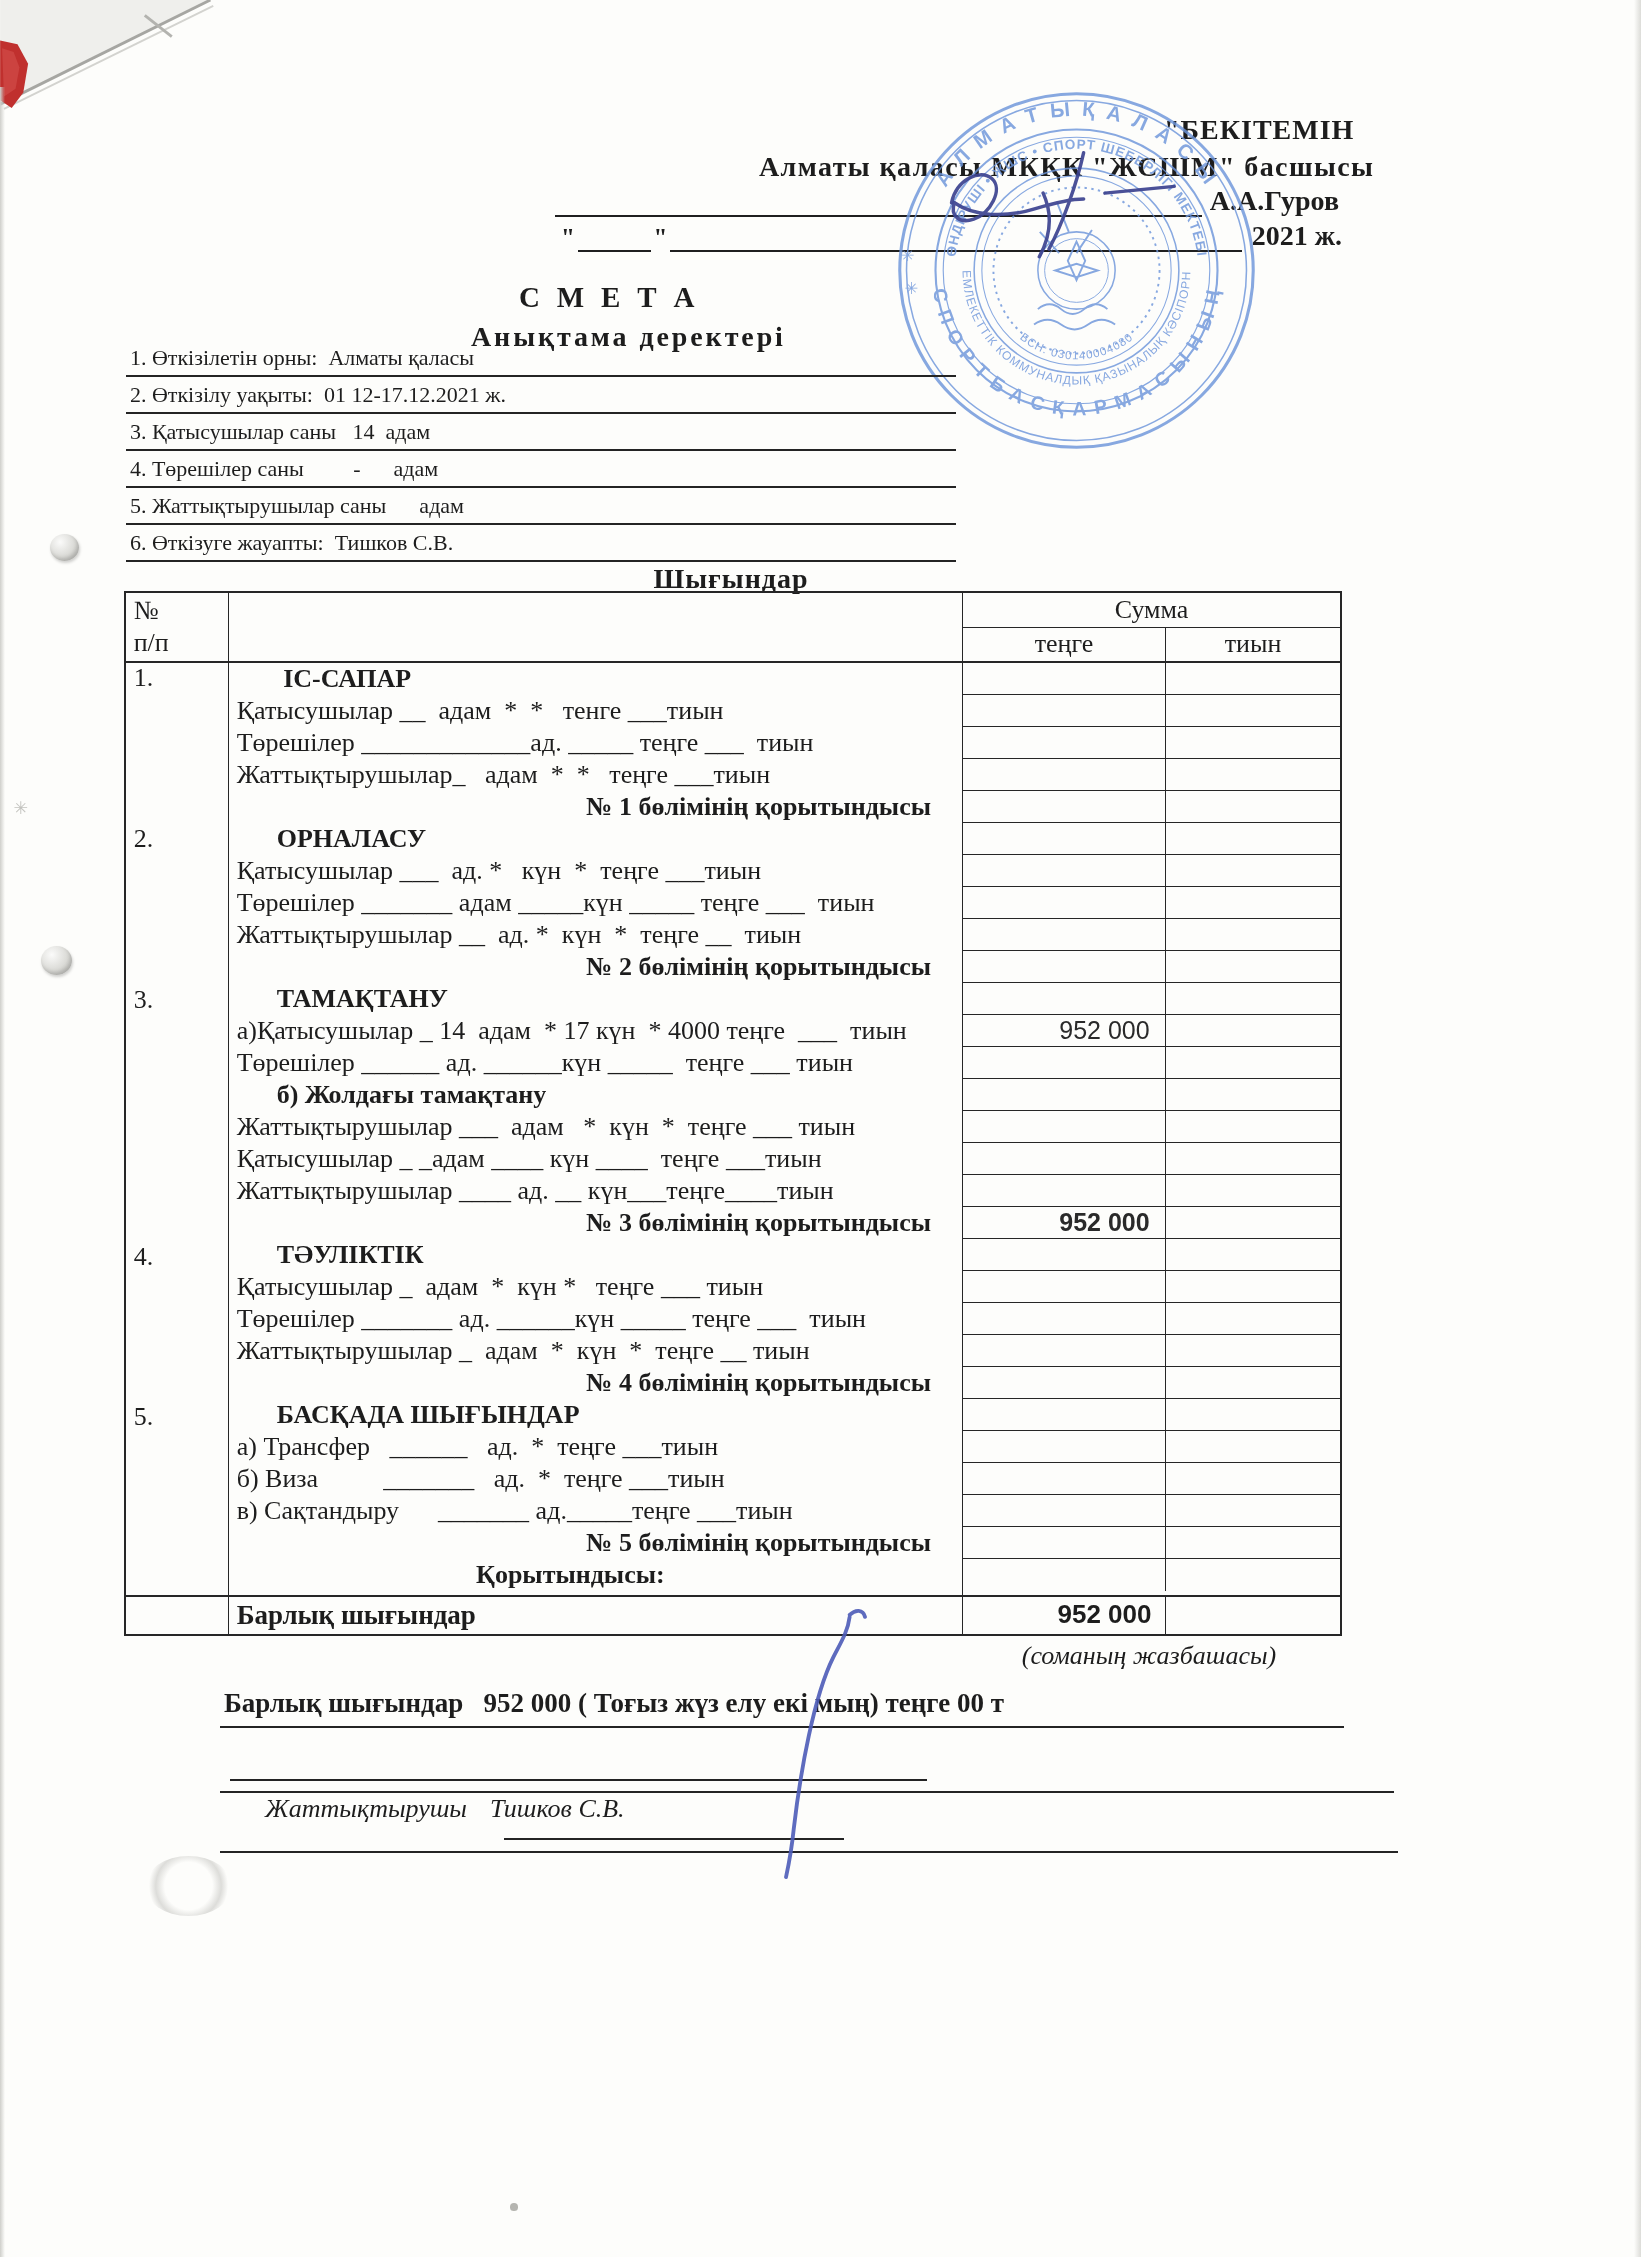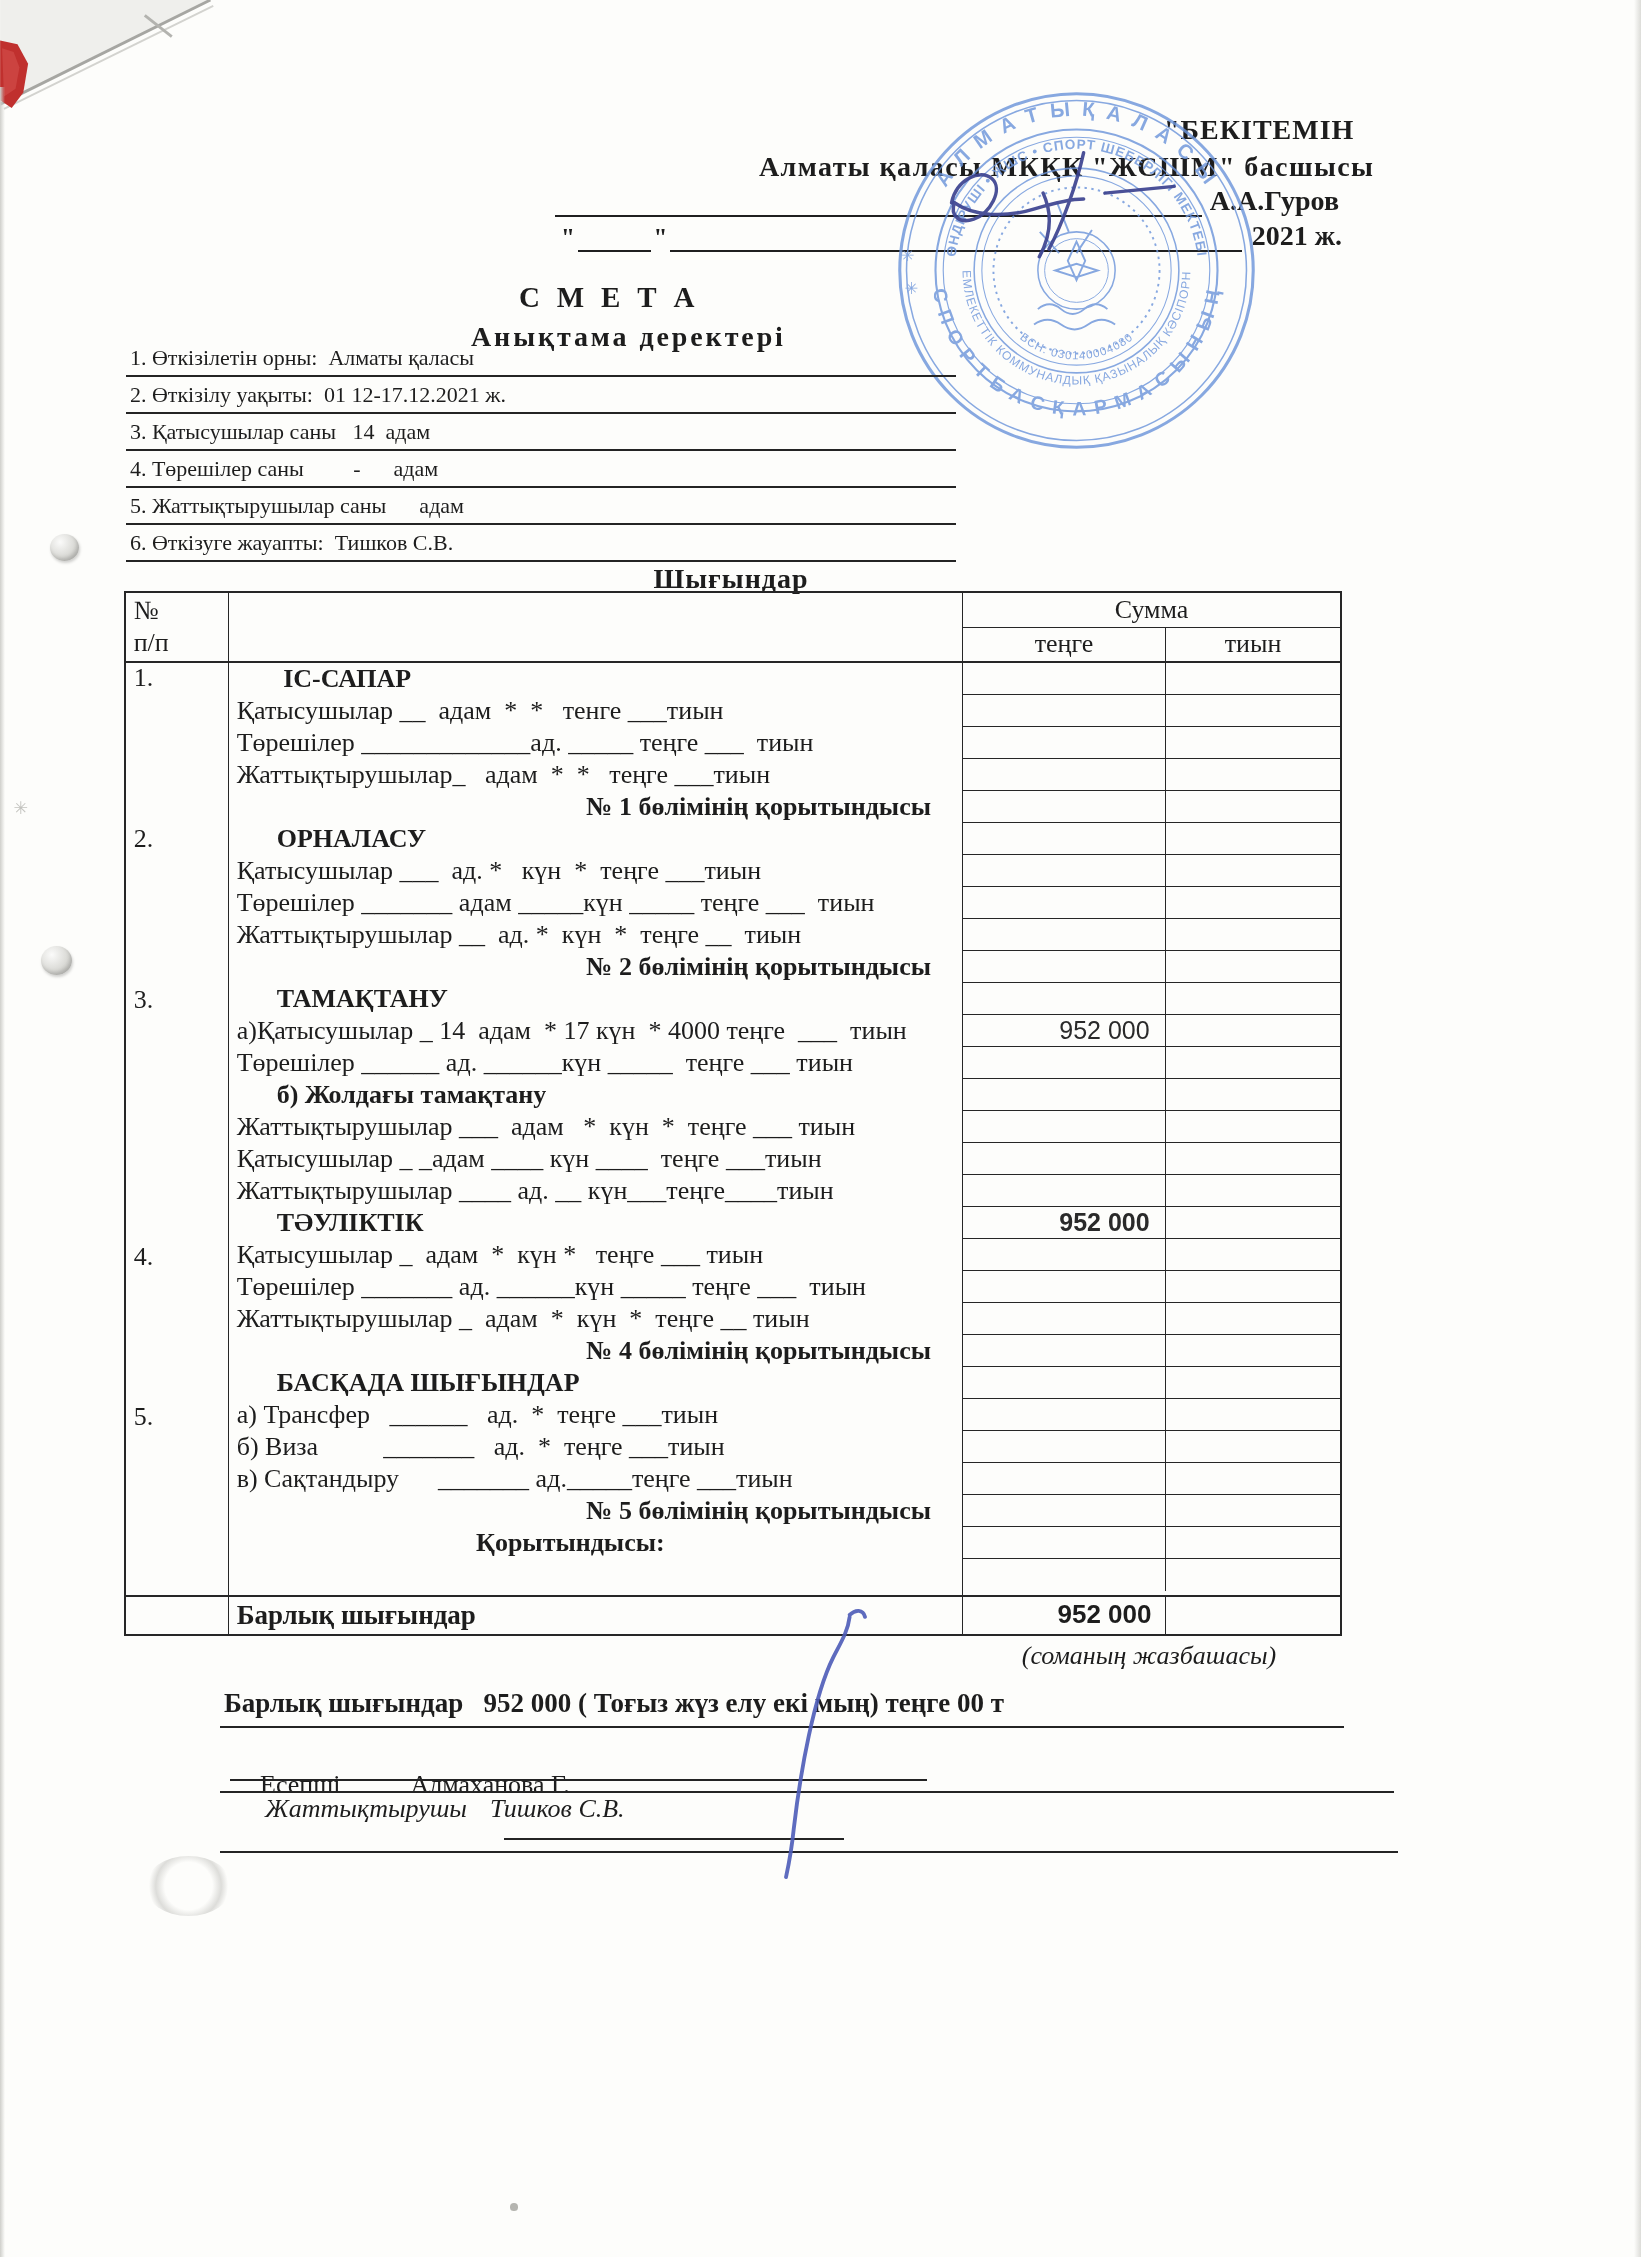--- a/index.html
+++ b/index.html
@@ -205,20 +205,21 @@
       <div class="dl">Төрешілер _______ адам _____күн _____ теңге ___  тиын</div>
       <div class="dl">Жаттықтырушылар __  ад. *  күн  *  теңге __  тиын</div>
       <div class="dl sum">№ 2 бөлімінің қорытындысы</div>
       <div class="dl bld">ТАМАҚТАНУ</div>
       <div class="dl">а)Қатысушылар _ 14  адам  * 17 күн  * 4000 теңге  ___  тиын</div>
       <div class="dl">Төрешілер ______ ад. ______күн _____  теңге ___ тиын</div>
       <div class="dl bld">б) Жолдағы тамақтану</div>
       <div class="dl">Жаттықтырушылар ___  адам   *  күн  *  теңге ___ тиын</div>
       <div class="dl">Қатысушылар _ _адам ____ күн ____  теңге ___тиын</div>
       <div class="dl">Жаттықтырушылар ____ ад. __ күн___теңге____тиын</div>
+      <div class="dl sum">№ 3 бөлімінің қорытындысы</div>
       <div class="dl bld">ТӘУЛІКТІК</div>
       <div class="dl">Қатысушылар _  адам  *  күн *   теңге ___ тиын</div>
       <div class="dl">Төрешілер _______ ад. ______күн _____ теңге ___  тиын</div>
       <div class="dl">Жаттықтырушылар _  адам  *  күн  *  теңге __ тиын</div>
       <div class="dl sum">№ 4 бөлімінің қорытындысы</div>
       <div class="dl bld">БАСҚАДА ШЫҒЫНДАР</div>
       <div class="dl">а) Трансфер   ______   ад.  *  теңге ___тиын</div>
       <div class="dl">б) Виза          _______   ад.  *  теңге ___тиын</div>
       <div class="dl">в) Сақтандыру      _______ ад._____теңге ___тиын</div>
       <div class="dl sum">№ 5 бөлімінің қорытындысы</div>
@@ -350,23 +351,20 @@
       <div class="t-tg">952 000</div>
       <div class="t-ty"></div>
     </div>
   </div>
 
   <div class="abs footnote">(соманың жазбашасы)</div>
 
   <div class="abs f-total">Барлық шығындар   952 000 ( Тоғыз жүз елу екі мың) теңге 00 т</div>
   <div class="hrule" style="left:220px;top:1726px;width:1124px;"></div>
 
-  <div class="abs f-line" style="left:234px;top:1740px;">
-    <span>Есепші</span><span style="display:inline-block;width:70px;"></span><span>Алмаханова Г.</span>
-  </div>
   <div class="hrule" style="left:230px;top:1779px;width:697px;"></div>
   <div class="hrule" style="left:220px;top:1791px;width:1174px;"></div>
 
   <div class="abs f-line" style="left:239px;top:1764px;font-style:italic;">
     <span>Жаттықтырушы</span><span style="display:inline-block;width:23px;"></span><span>Тишков С.В.</span>
   </div>
   <div class="hrule" style="left:504px;top:1838px;width:340px;"></div>
   <div class="hrule" style="left:220px;top:1851px;width:1178px;"></div>
 
   <svg class="abs pen" width="212" height="280" viewBox="0 0 220 290">

